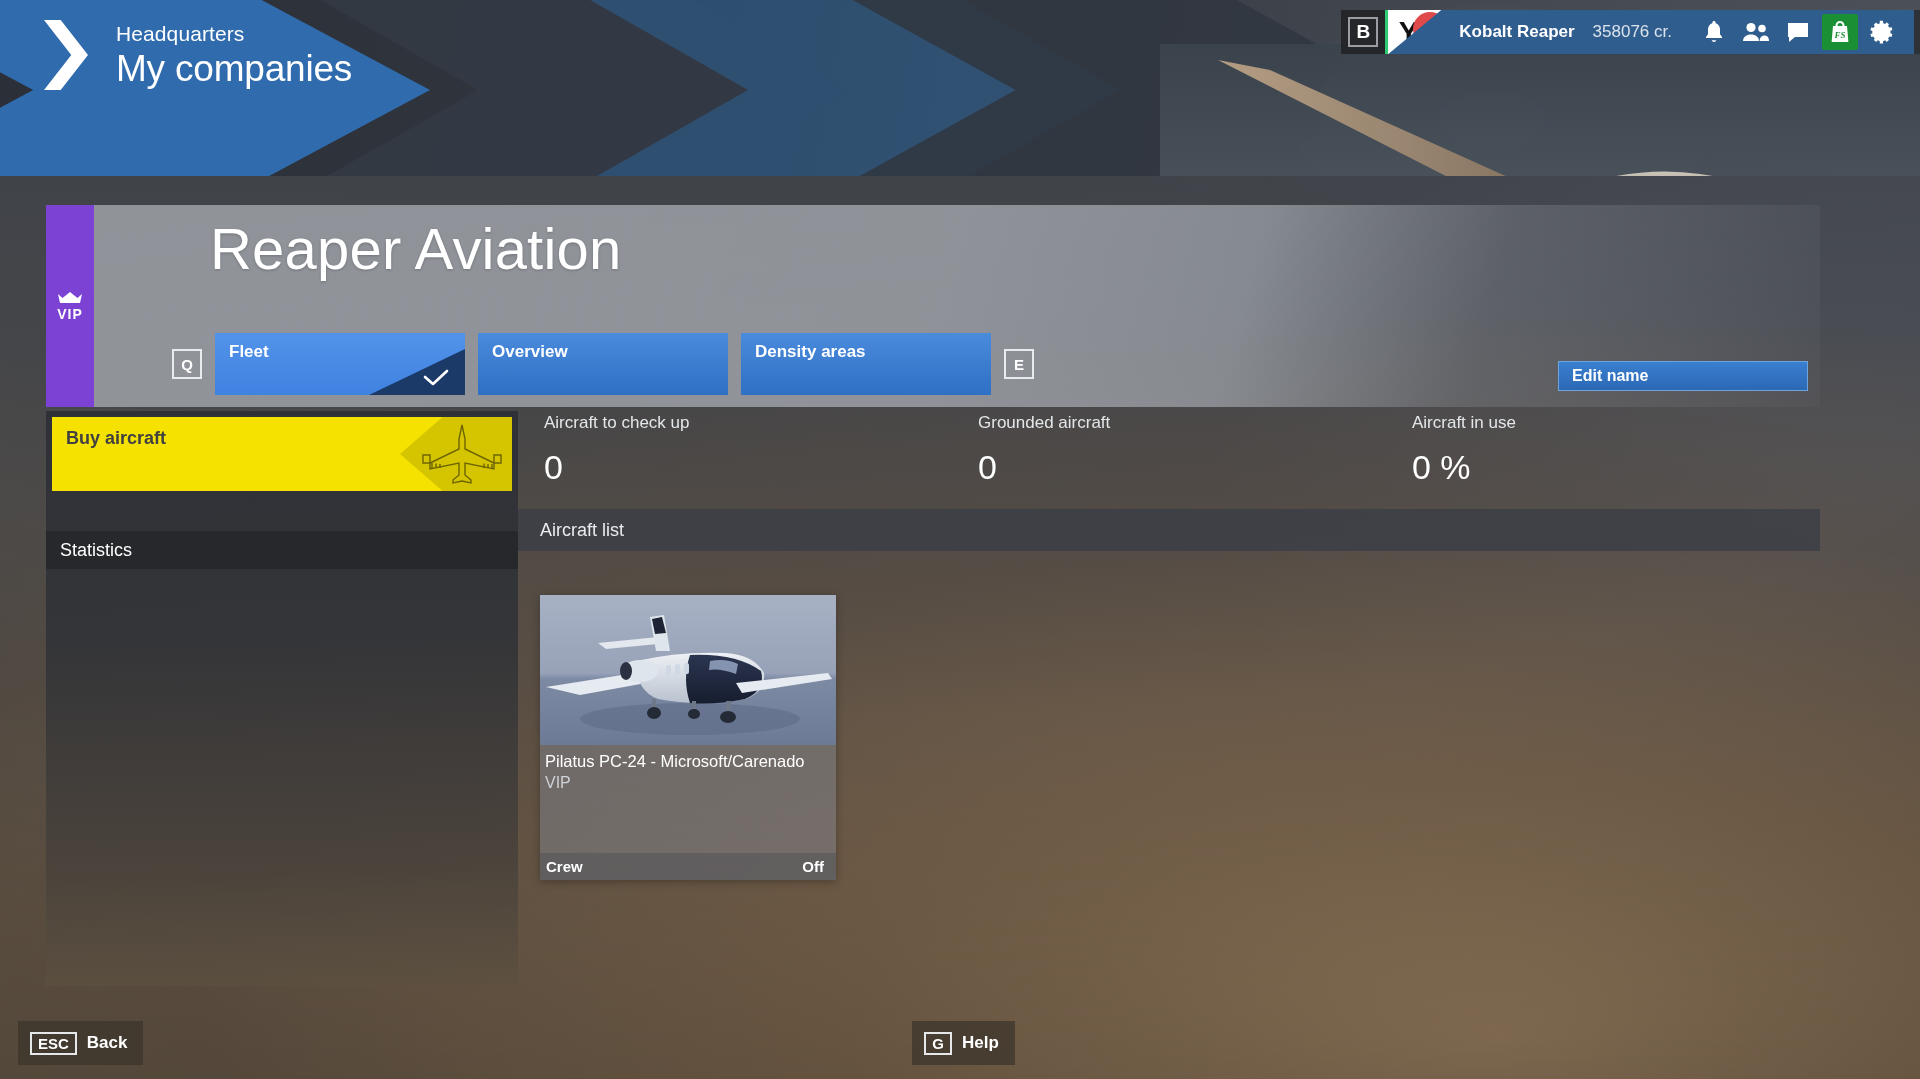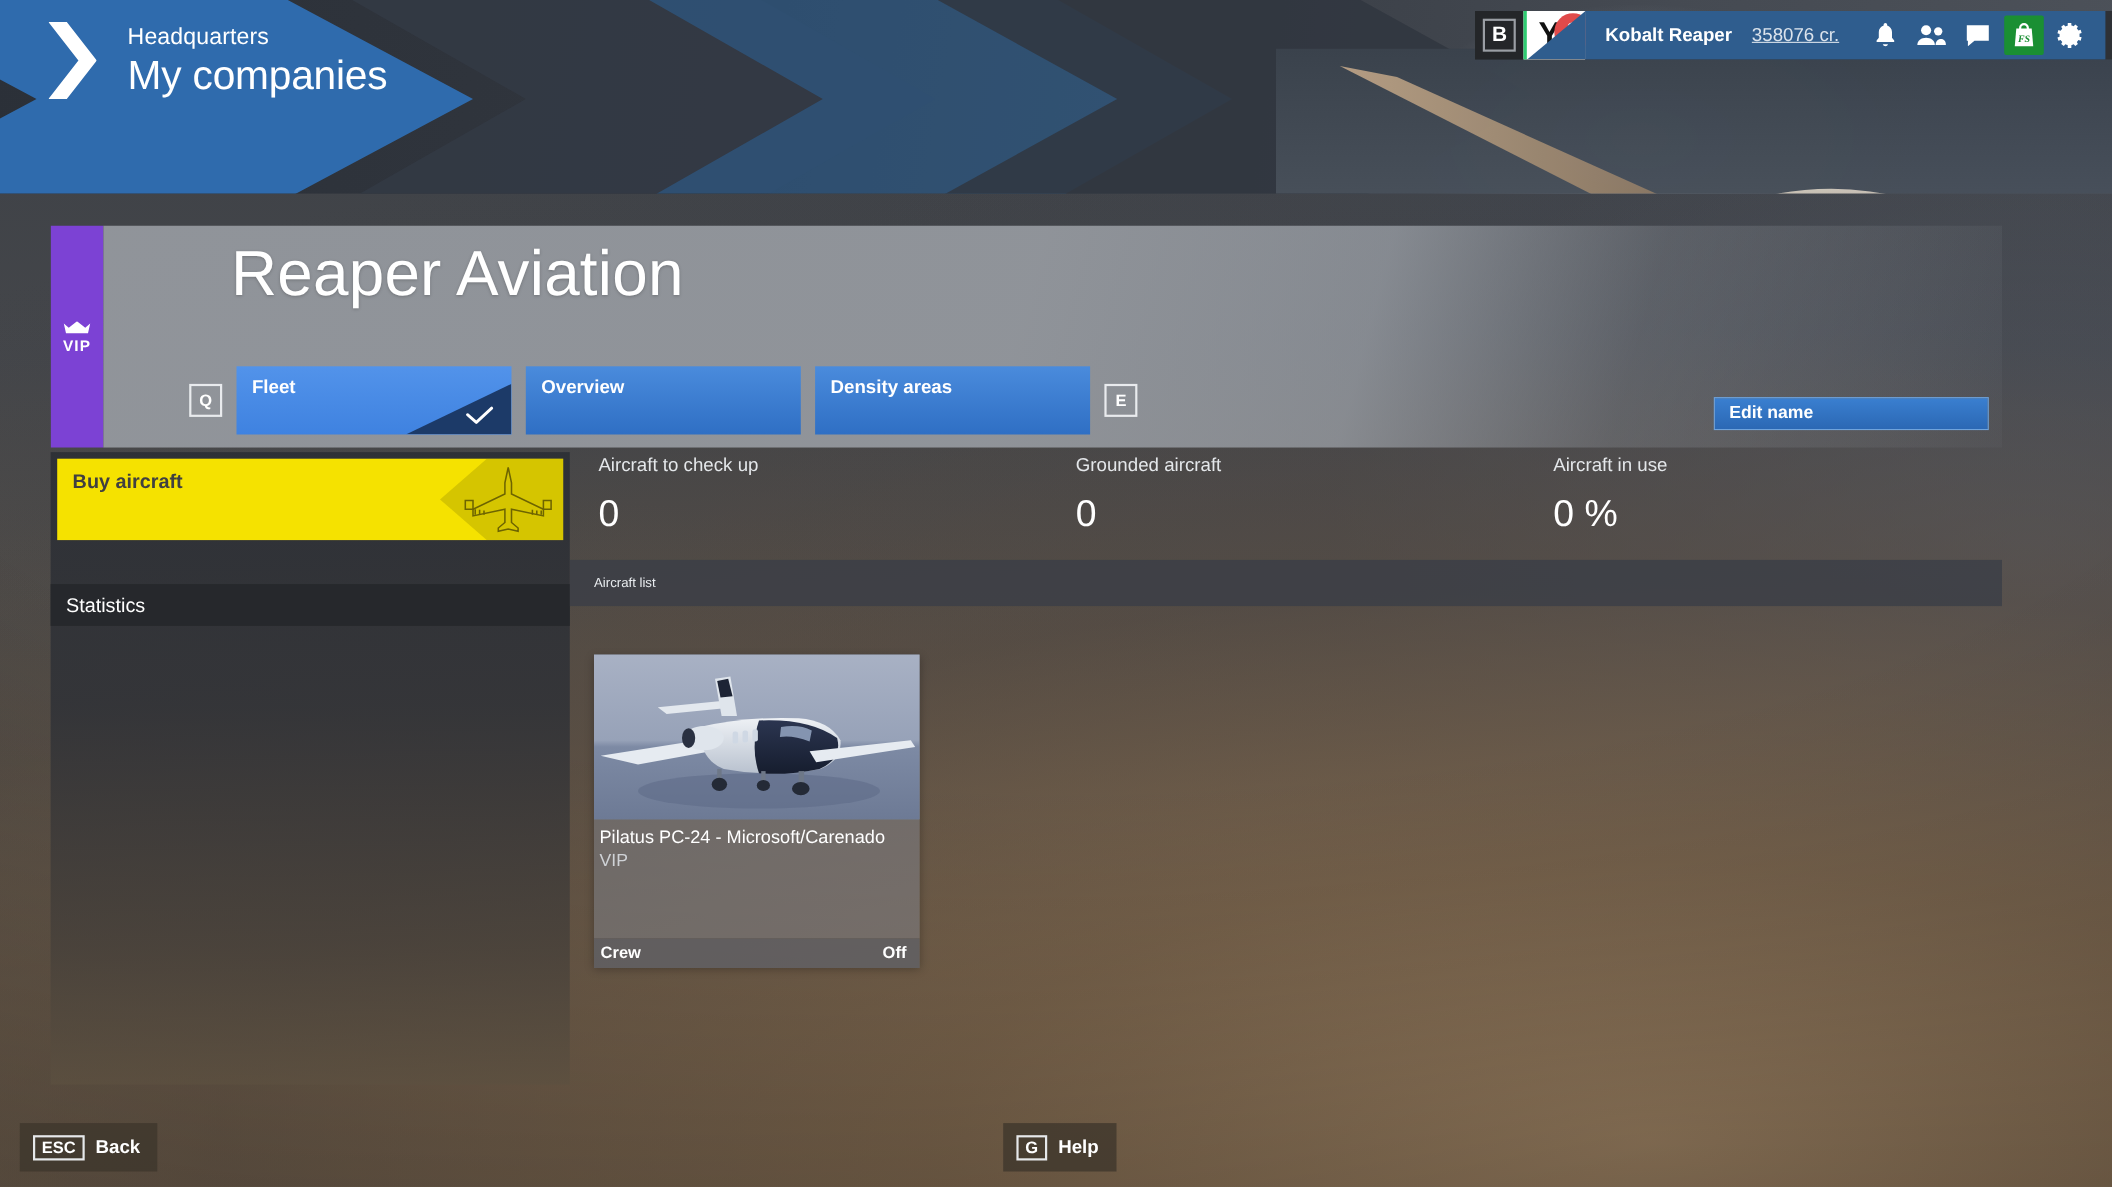--- a/index.html
+++ b/index.html
@@ -94,21 +94,21 @@
     display: flex; align-items: center; justify-content: center;
   }
   .avatar .cut {
     position: absolute; inset: 0; background: #2f5d8e;
     clip-path: polygon(100% 0, 100% 100%, 0 100%);
   }
   .acct-main {
     background: #2f5d8e; display: flex; align-items: center; gap: 18px; padding: 0 14px 0 18px;
   }
   .acct-name { color: #fff; font-weight: bold; font-size: 17px; white-space: nowrap; }
-  .acct-money { color: #dbe3ec; font-size: 17px; white-space: nowrap; text-decoration: underline; }
+  .acct-money { color: #dbe3ec; font-size: 17px; white-space: nowrap; }
   .acct-icons { display: flex; align-items: center; gap: 6px; margin-left: 6px; }
   .acct-icons .ic {
     width: 36px; height: 36px; display: flex; align-items: center; justify-content: center;
     color: #fff;
   }
   .shop-ic { background: #1a8f33; width: 36px; height: 36px; display:flex; align-items:center; justify-content:center;
              color:#000000; font-weight: bold; font-style: italic; font-size: 15px; border-radius: 2px; }
   .gear-ic { color: #fff; }
 
   
@@ -190,21 +190,21 @@
 
   
   .rightcol { position: absolute; left: 518px; top: 411px; width: 1302px; height: 575px; }
   .kpis { display: flex; height: 98px; }
   .kpi { flex: 1; padding-left: 26px; padding-top: 2px; }
   .kpi .k-label { color: #e4e7ea; font-size: 17px; }
   .kpi .k-value { color: #fff; font-size: 34px; font-weight: 300; margin-top: 15px; }
 
   .list-head {
     height: 42px; background: rgba(58,62,70,0.78);
-    color: #e9ecef; font-size: 12px; display: flex; align-items: center; padding-left: 22px;
+    color: #e9ecef; font-size: 18px; display: flex; align-items: center; padding-left: 22px;
   }
   .cards { padding: 44px 0 0 22px; display: flex; gap: 20px; }
 
   .acard { width: 296px; box-shadow: 0 2px 8px rgba(0,0,0,.28); cursor: pointer; }
   .acard .photo { position: relative; height: 150px; overflow: hidden;
     background: linear-gradient(180deg, #9aa6bc 0%, #8a98b2 45%, #77869f 100%); }
   .acard .jet { position: absolute; left: 0; top: 0; width: 296px; height: 150px; }
   .acard .meta {
     background: rgba(126,128,134,0.55);
     padding: 7px 0 0 5px; height: 108px;

